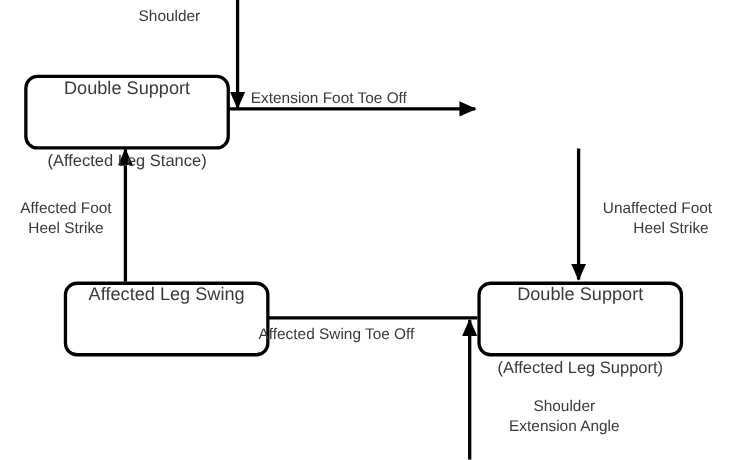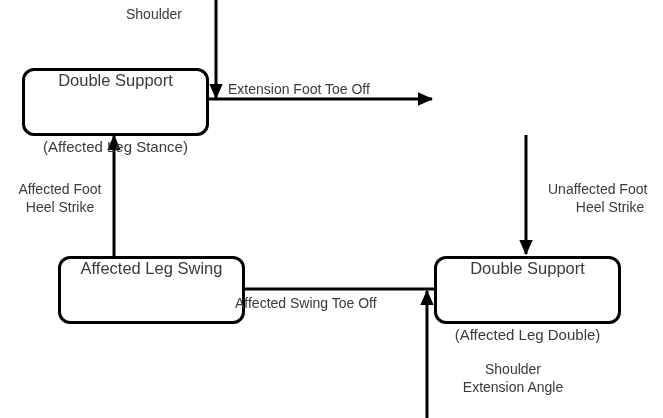--- a/index.html
+++ b/index.html
@@ -96,21 +96,21 @@
   </svg>
 
   <div class="state-node" style="left:22px; top:68px; width:187px; height:68px;">
     <div class="state-title">Double Support</div>
     <div class="state-sub">(Affected Leg Stance)</div>
   </div>
 
 
   <div class="state-node" style="left:434px; top:256px; width:187px; height:68px;">
     <div class="state-title">Double Support</div>
-    <div class="state-sub">(Affected Leg Double)</div>
+    <div class="state-sub">(Affected Leg Support)</div>
   </div>
 
   <div class="state-node single" style="left:22px; top:256px; width:187px; height:68px;margin-left:36px;">
     <div class="state-title">Affected Leg Swing</div>
   </div>
 
   <div class="edge-label" style="left:228px; top:80px; width:196px; text-align:left;">Extension Foot Toe Off</div>
 
   <div class="edge-label two-line" style="left:548px; top:181px; width:124px; text-align:left;">
     <div>Unaffected Foot</div>

